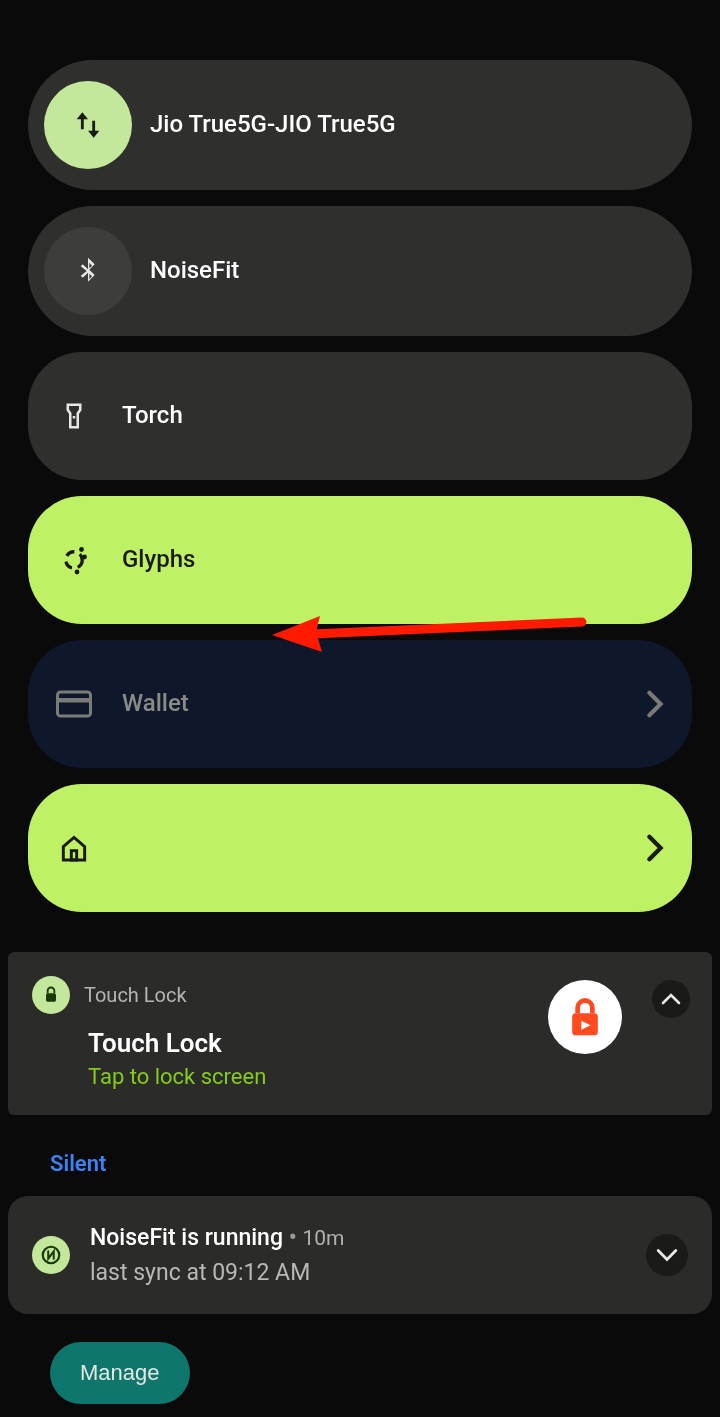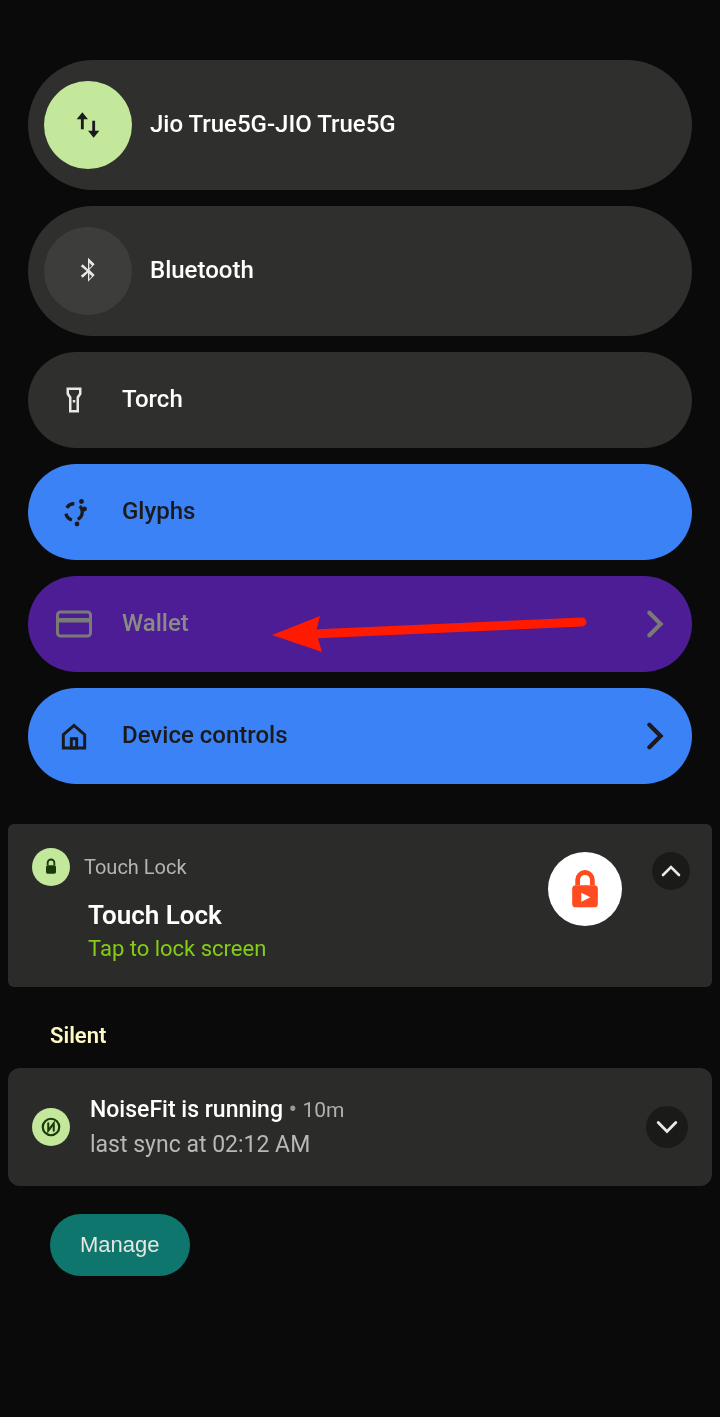--- a/index.html
+++ b/index.html
@@ -22,24 +22,24 @@
   }
   .tile {
     height: 130px;
     border-radius: 65px;
     display: flex;
     align-items: center;
     padding: 0 24px 0 16px;
     gap: 18px;
     position: relative;
   }
-  .tile.short { height: 96px; border-radius: 54px; }
+  .tile.short { height: 128px; border-radius: 54px; }
   .tile.off { background: #2f2f2d; }
-  .tile.on { background: #3b82f6; color: #1a1a1a; }
-  .tile.dim { background: #4c1d95; color: #6a6a68; }
+  .tile.on { background: #bef264; color: #1a1a1a; }
+  .tile.dim { background: #0f172a; color: #6a6a68; }
   .tile-icon-circle {
     width: 88px; height: 88px;
     border-radius: 50%;
     display: flex; align-items: center; justify-content: center;
     flex-shrink: 0;
   }
   .tile-icon-circle.green { background: #c3e89b; color: #1a1a1a; }
   .tile-icon-circle.dark { background: #3d3d3b; color: #e8e8e8; }
   .tile-icon-plain {
     width: 60px;
@@ -75,26 +75,26 @@
     position:absolute; right:90px; top:28px;
     width:74px; height:74px; border-radius:50%; background:#fff;
     display:flex; align-items:center; justify-content:center;
   }
   .collapse-btn {
     position:absolute; right:22px; top:28px;
     width:38px; height:38px; border-radius:50%; background:#1a1a18;
     display:flex; align-items:center; justify-content:center;
   }
   .section-label {
-    font-size:22px; font-weight:600; color:#fef9c3;
+    font-size:22px; font-weight:600; color:#3b82f6;
     margin: 36px 0 20px 42px;
   }
   .notif-card2 {
     background: #2b2b29;
-    border-radius: 12px;
+    border-radius: 20px;
     padding: 28px 24px;
     position: relative;
     display:flex; align-items:center; gap:20px;
   }
   .notif-card2 .texts { flex:1; }
   .line1 { font-size:23px; color:#fff; font-weight:500; }
   .line1 .dot { color:#9a9a96; }
   .line1 .time { color:#b0b0ac; font-weight:400; font-size:21px; }
   .line2 { font-size:23px; color:#b8b8b4; margin-top:8px; }
   .expand-btn {
@@ -130,21 +130,21 @@
       </div>
       <div class="tile-label">Jio True5G-JIO True5G</div>
     </div>
 
     <div class="tile off">
       <div class="tile-icon-circle dark">
         <svg width="32" height="32" viewBox="0 0 24 24">
             <path fill="#e8e8e8" d="M12 2l5 5-4 4 4 4-5 5V13.4L8 17l-1.4-1.4L11 12 6.6 8.4 8 7l4 3.6V2zm1 3.8V10l2-2-2-2.2zM13 14v4.2l2-2.2-2-2z"></path>
           </svg>
       </div>
-      <div class="tile-label">Bluetooth</div>
+      <div class="tile-label">NoiseFit</div>
     </div>
 
     <div class="tile off short">
       <div class="tile-icon-plain">
         <svg width="30" height="34" viewBox="0 0 24 24">
             <path fill="none" stroke="#e8e8e8" stroke-width="2" d="M7 3h10v4l-2 3v11H9V10L7 7V3z"></path>
             <line x1="12" y1="12" x2="12" y2="14" stroke="#e8e8e8" stroke-width="2"></line>
           </svg>
       </div>
       <div class="tile-label">Torch</div>
@@ -177,21 +177,20 @@
       </span>
     </div>
 
     <div class="tile on short">
       <div class="tile-icon-plain">
         <svg width="32" height="32" viewBox="0 0 24 24">
             <path fill="none" stroke="#1a1a1a" stroke-width="2.2" d="M4 11l8-7 8 7v10H4V11z"></path>
             <rect x="10" y="14" width="4" height="7" fill="none" stroke="#1a1a1a" stroke-width="2.2"></rect>
           </svg>
       </div>
-      <div class="tile-label">Device controls</div>
       <span class="tile-chevron">
         <svg width="18" height="28" viewBox="0 0 12 20">
             <path d="M2 2l8 8-8 8" fill="none" stroke="#1a1a1a" stroke-width="3" stroke-linecap="round"></path>
           </svg>
       </span>
     </div>
 
   </div>
 </div>
 
@@ -232,21 +231,21 @@
           <circle cx="12" cy="12" r="9" fill="none" stroke="#1a3a0a" stroke-width="2.4"></circle>
           <path d="M9 8v8l6-8v8" fill="none" stroke="#1a3a0a" stroke-width="2.2" stroke-linecap="round"></path>
         </svg>
     </div>
     <div class="texts">
       <div class="line1">
         <span>NoiseFit is running</span>
         <span class="dot"> • </span>
         <span class="time">10m</span>
       </div>
-      <div class="line2">last sync at 02:12 AM</div>
+      <div class="line2">last sync at 09:12 AM</div>
     </div>
     <div class="expand-btn">
       <svg width="22" height="14" viewBox="0 0 20 12">
           <path d="M2 2l8 8 8-8" fill="none" stroke="#e8e8e8" stroke-width="2.6" stroke-linecap="round"></path>
         </svg>
     </div>
   </div>
 
   <button class="manage-btn">Manage</button>
 </div>

